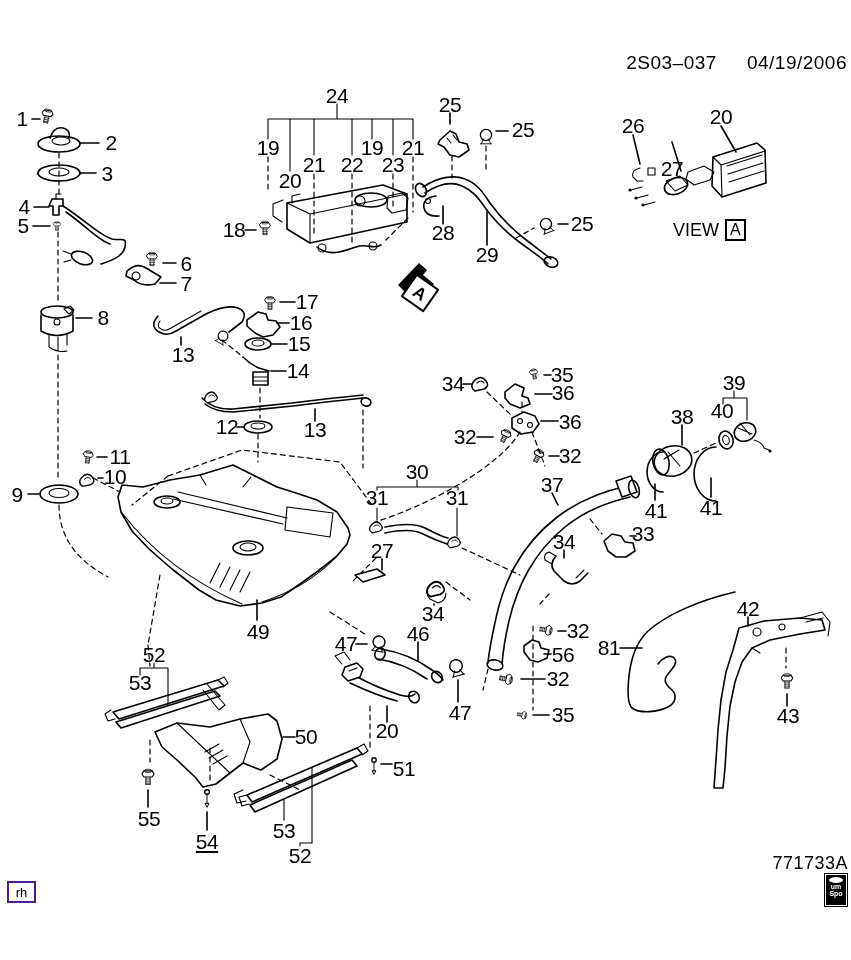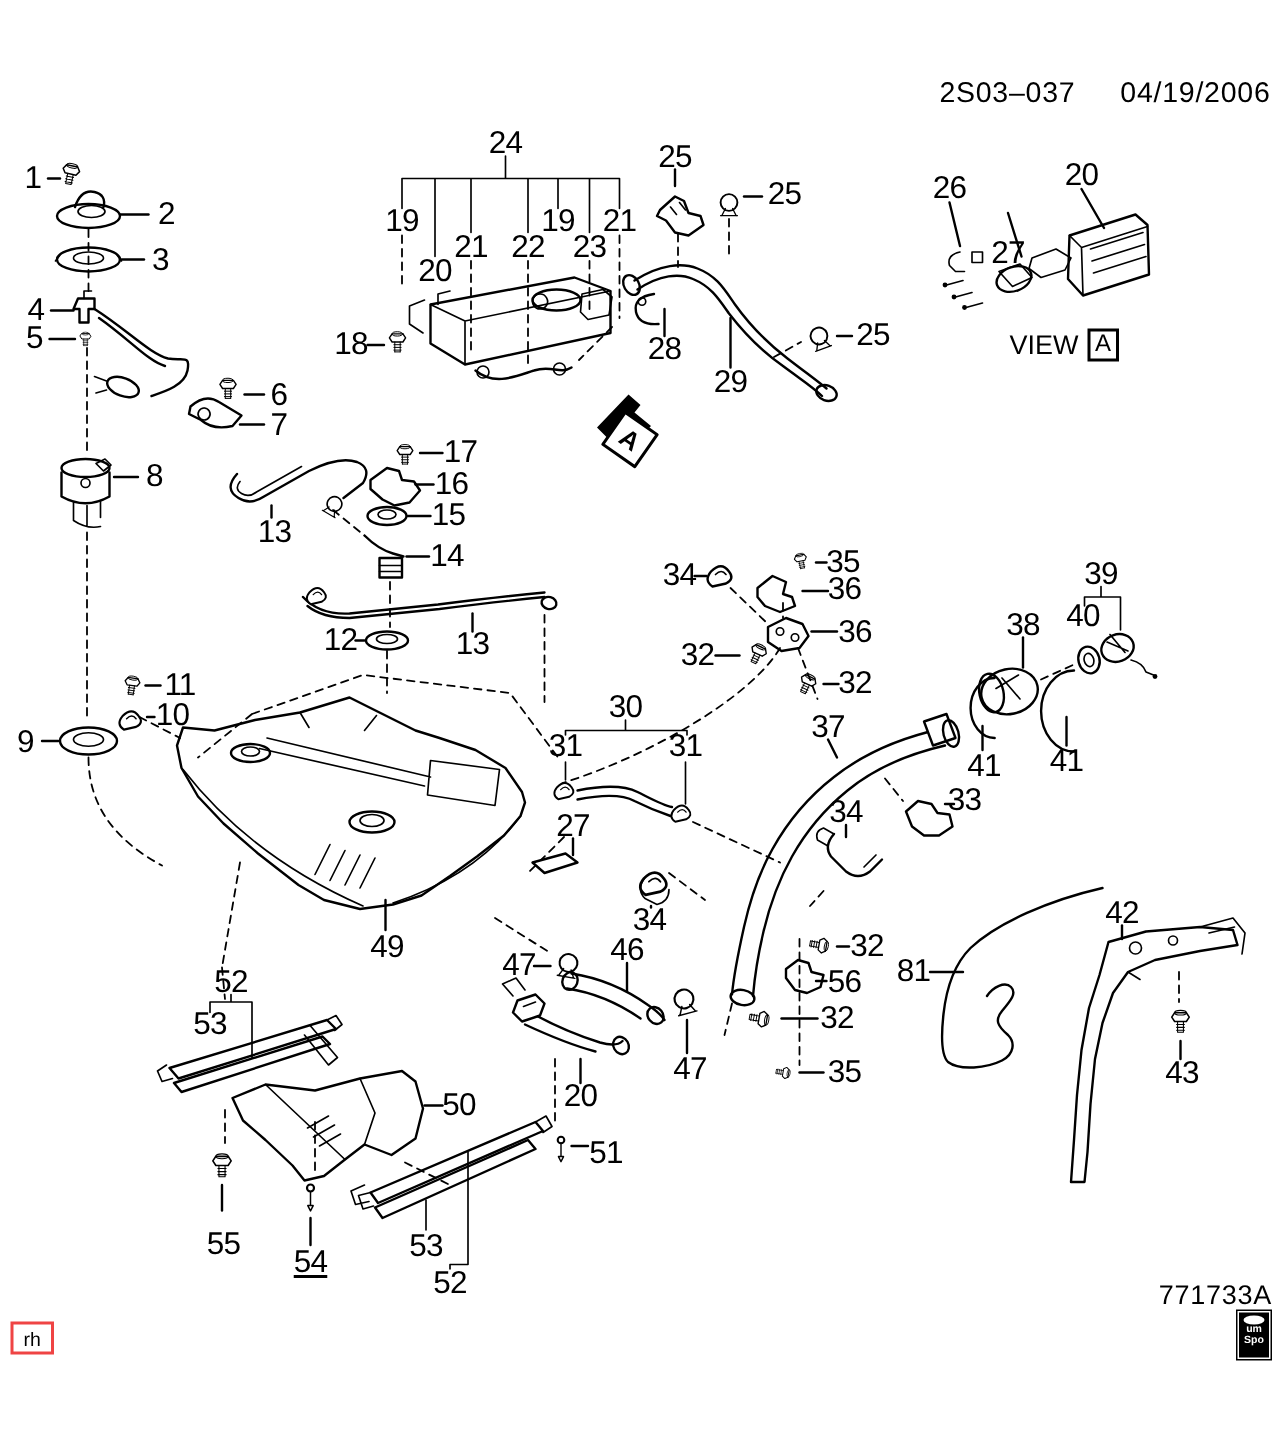--- a/index.html
+++ b/index.html
@@ -13,21 +13,21 @@
   svg.art .fill{fill:#000;stroke:none;}
   svg.art .wfill{fill:#fff;}
   .callout-layer{position:absolute;left:0;top:0;width:851px;height:960px;}
   .callout{position:absolute;transform:translate(-50%,-50%);
            font-size:21px;font-weight:400;letter-spacing:-0.5px;white-space:nowrap;}
   .hdr{position:absolute;top:52px;right:4px;font-size:19px;letter-spacing:.5px;}
   .hdr span{margin-left:30px;}
   .viewlbl{position:absolute;left:673px;top:219px;font-size:18px;display:flex;align-items:center;}
   .viewlbl .letterbox{display:inline-block;border:2px solid #000;padding:0 3px;margin-left:6px;
            font-size:16px;line-height:18px;}
-  .rhbox{position:absolute;left:7px;top:881px;border:2px solid #ef4444;width:25px;height:18px;
+  .rhbox{position:absolute;left:7px;top:881px;border:2px solid #4c1d95;width:25px;height:18px;
          font-size:13px;display:flex;align-items:center;justify-content:center;}
   .dwgnum{position:absolute;top:853px;right:3px;font-size:18px;letter-spacing:.5px;}
   .logo{position:absolute;left:824px;top:873px;width:24px;height:34px;border:1px solid #000;
         background:#fff;padding:1px;box-sizing:border-box;}
   .logo .inner{width:100%;height:100%;background:#000;display:flex;flex-direction:column;
         align-items:center;justify-content:flex-start;}
   .logo .dot{width:14px;height:6px;background:#fff;border-radius:50%;margin-top:2px;}
   .logo .l{color:#fff;font-size:7px;line-height:7px;font-weight:700;}
 </style>
 </head>
@@ -395,21 +395,21 @@
       <div class="callout" style="left: 460px; top: 713px;">47</div>
       <div class="callout" style="left: 387px; top: 731px;">20</div>
       <div class="callout" style="left: 258px; top: 632px;">49</div>
       <div class="callout" style="left: 306px; top: 737px;">50</div>
       <div class="callout" style="left: 404px; top: 769px;">51</div>
       <div class="callout" style="left: 154px; top: 655px;">52</div>
       <div class="callout" style="left: 300px; top: 856px;">52</div>
       <div class="callout" style="left: 140px; top: 683px;">53</div>
       <div class="callout" style="left: 284px; top: 831px;">53</div>
       <div class="callout" style="left: 207px; top: 842px; text-decoration: underline;">54</div>
-      <div class="callout" style="left: 149px; top: 819px; margin-top: 11px;">55</div>
+      <div class="callout" style="left: 149px; top: 819px;">55</div>
       <div class="callout" style="left: 563px; top: 655px;">56</div>
     </div>
 
 <div class="hdr"><span>2S03–037</span><span>04/19/2006</span></div>
 
 <div class="viewlbl">
   <span>VIEW</span>
   <span class="letterbox">A</span>
 </div>
 

